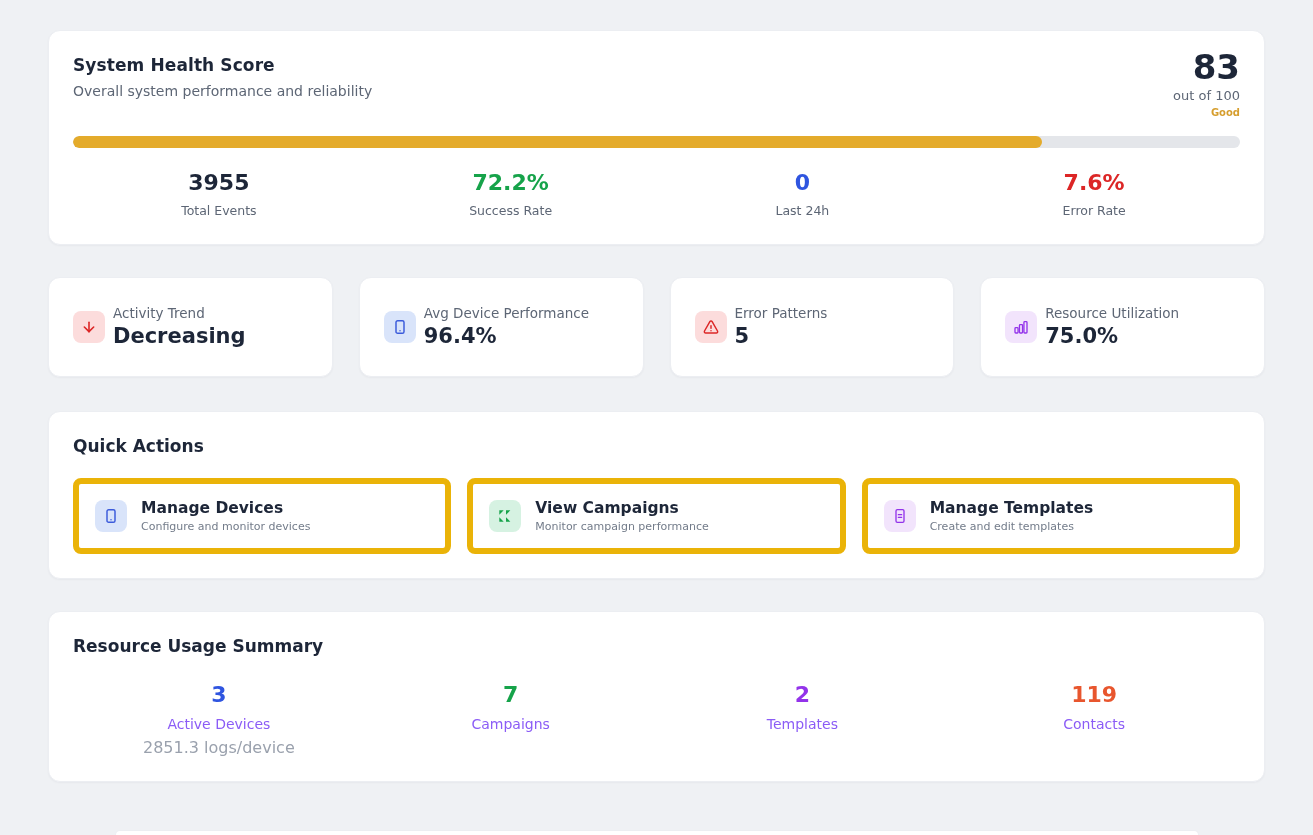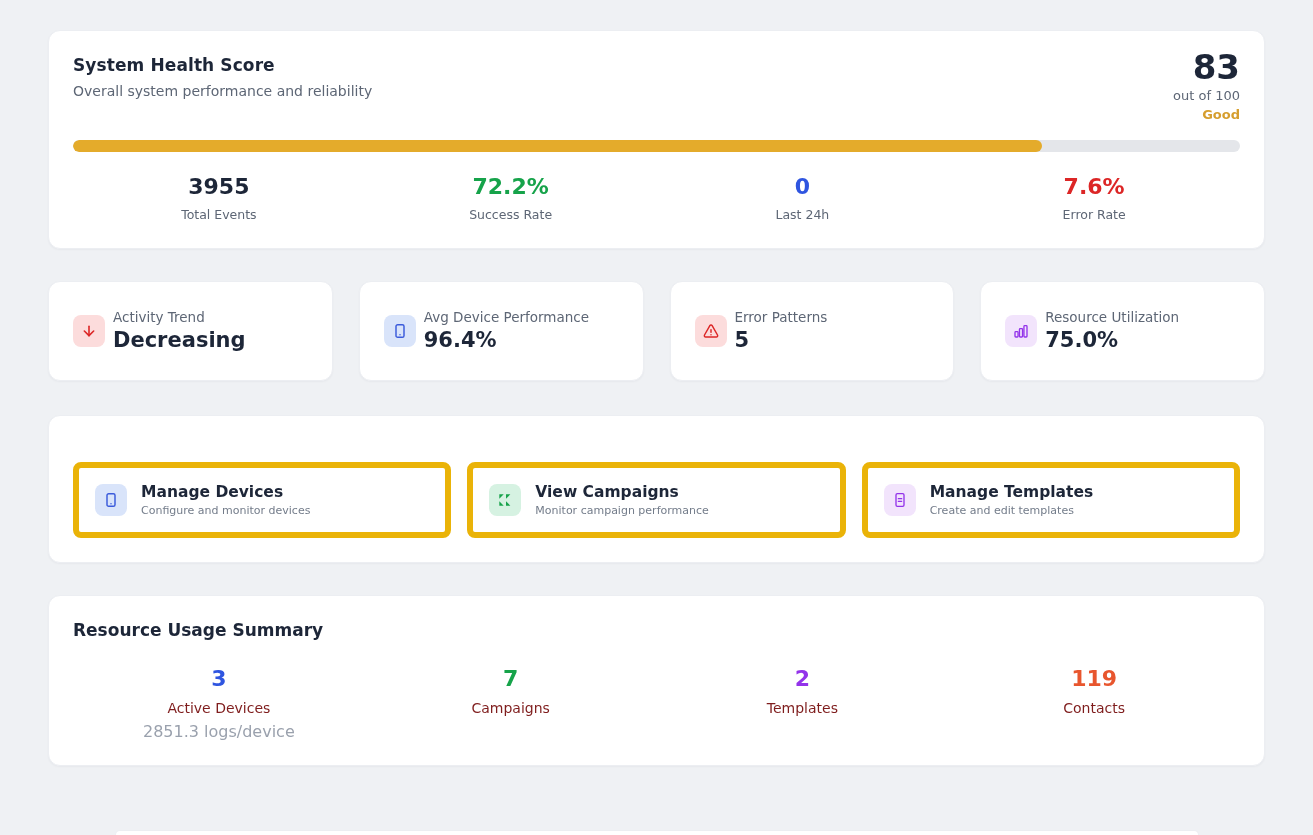--- a/index.html
+++ b/index.html
@@ -21,21 +21,21 @@
   }
 
   
   .health-card { padding:24px 24px 26px 24px; margin-bottom:32px; }
   .health-head { display:flex; justify-content:space-between; align-items:flex-start; }
   .health-title { font-size:17px; font-weight:700; color:#1d2638; letter-spacing:.1px; }
   .health-subtitle { font-size:14px; color:#5d6675; margin-top:8px; }
   .score-block { text-align:right; margin-top:-6px; }
   .score-value { font-size:34px; font-weight:700; color:#1d2638; line-height:1.1; }
   .score-max { font-size:13px; color:#5d6675; margin-top:2px; }
-  .score-status { font-size:13px; font-weight:700; color:#d69e2e; margin-top:4px; }
+  .score-status { font-size:10px; font-weight:700; color:#d69e2e; margin-top:4px; }
   .progress-track {
     margin-top:18px; height:12px; border-radius:6px;
     background:#e4e6ea; overflow:hidden;
   }
   .progress-fill { height:100%; border-radius:6px; background:#e4ab2b; }
   .health-stats {
     display:grid; grid-template-columns:repeat(4,1fr);
     margin-top:22px; text-align:center;
   }
   .stat-value { font-size:22px; font-weight:700; line-height:1.2; }
@@ -75,21 +75,21 @@
     height:76px; padding:0 16px; display:flex; align-items:center; gap:14px;
     cursor:pointer;
   }
   .qa-title { font-size:15.5px; font-weight:700; color:#1d2638; }
   .qa-subtitle { font-size:11px; color:#737c8a; margin-top:3px; }
 
   
   .ru-card { padding:24px; }
   .ru-stats { display:grid; grid-template-columns:repeat(4,1fr); margin-top:26px; text-align:center; }
   .ru-value { font-size:22px; font-weight:700; line-height:1.2; }
-  .ru-label { font-size:14px; color:#7f1d1d; margin-top:8px; }
+  .ru-label { font-size:14px; color:#8b5cf6; margin-top:8px; }
   .ru-sub { font-size:16px; color:#9aa1ad; margin-top:6px; }
 
   
   .next-card-peek {
     position:absolute; left:115px; bottom:0; width:1084px; height:5px;
     background:#ffffff; border-radius:8px 8px 0 0; border:1px solid #eceef2; border-bottom:none;
   }
 
   svg { display:block; }
 </style>
@@ -183,20 +183,21 @@
           </svg>
       </div>
       <div class="metric-text">
         <div class="metric-label">Resource Utilization</div>
         <div class="metric-value">75.0%</div>
       </div>
     </div>
   </div>
 
   <section class="card qa-card">
+    <div class="section-title">Quick Actions</div>
     <div class="qa-grid">
       <div class="qa-item">
         <div class="icon-box ib-blue">
           <svg width="16" height="16" viewBox="0 0 24 24" fill="none" stroke="#3b5bdb" stroke-width="2.2" stroke-linecap="round" stroke-linejoin="round">
               <rect x="6" y="2.5" width="12" height="19" rx="2.5"></rect>
               <path d="M12 17.5h.01"></path>
             </svg>
         </div>
         <div>
           <div class="qa-title">Manage Devices</div>

